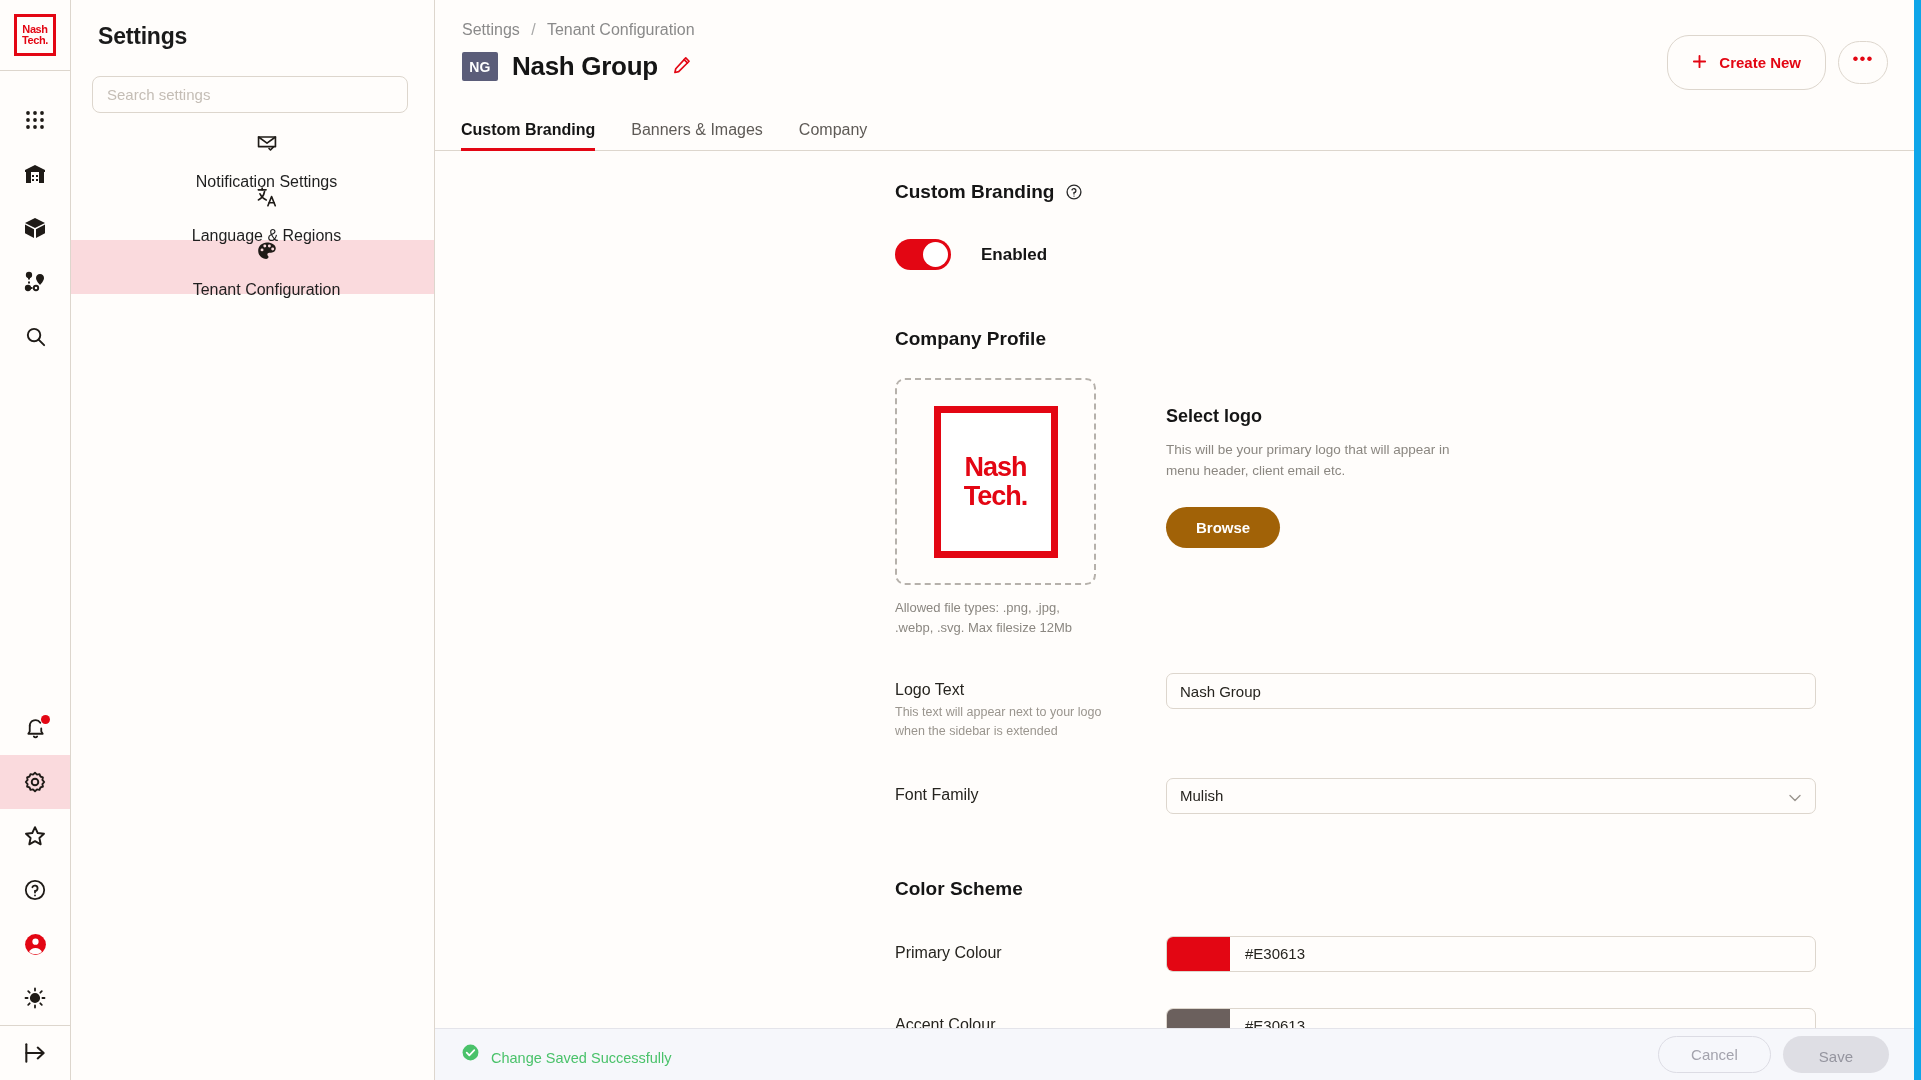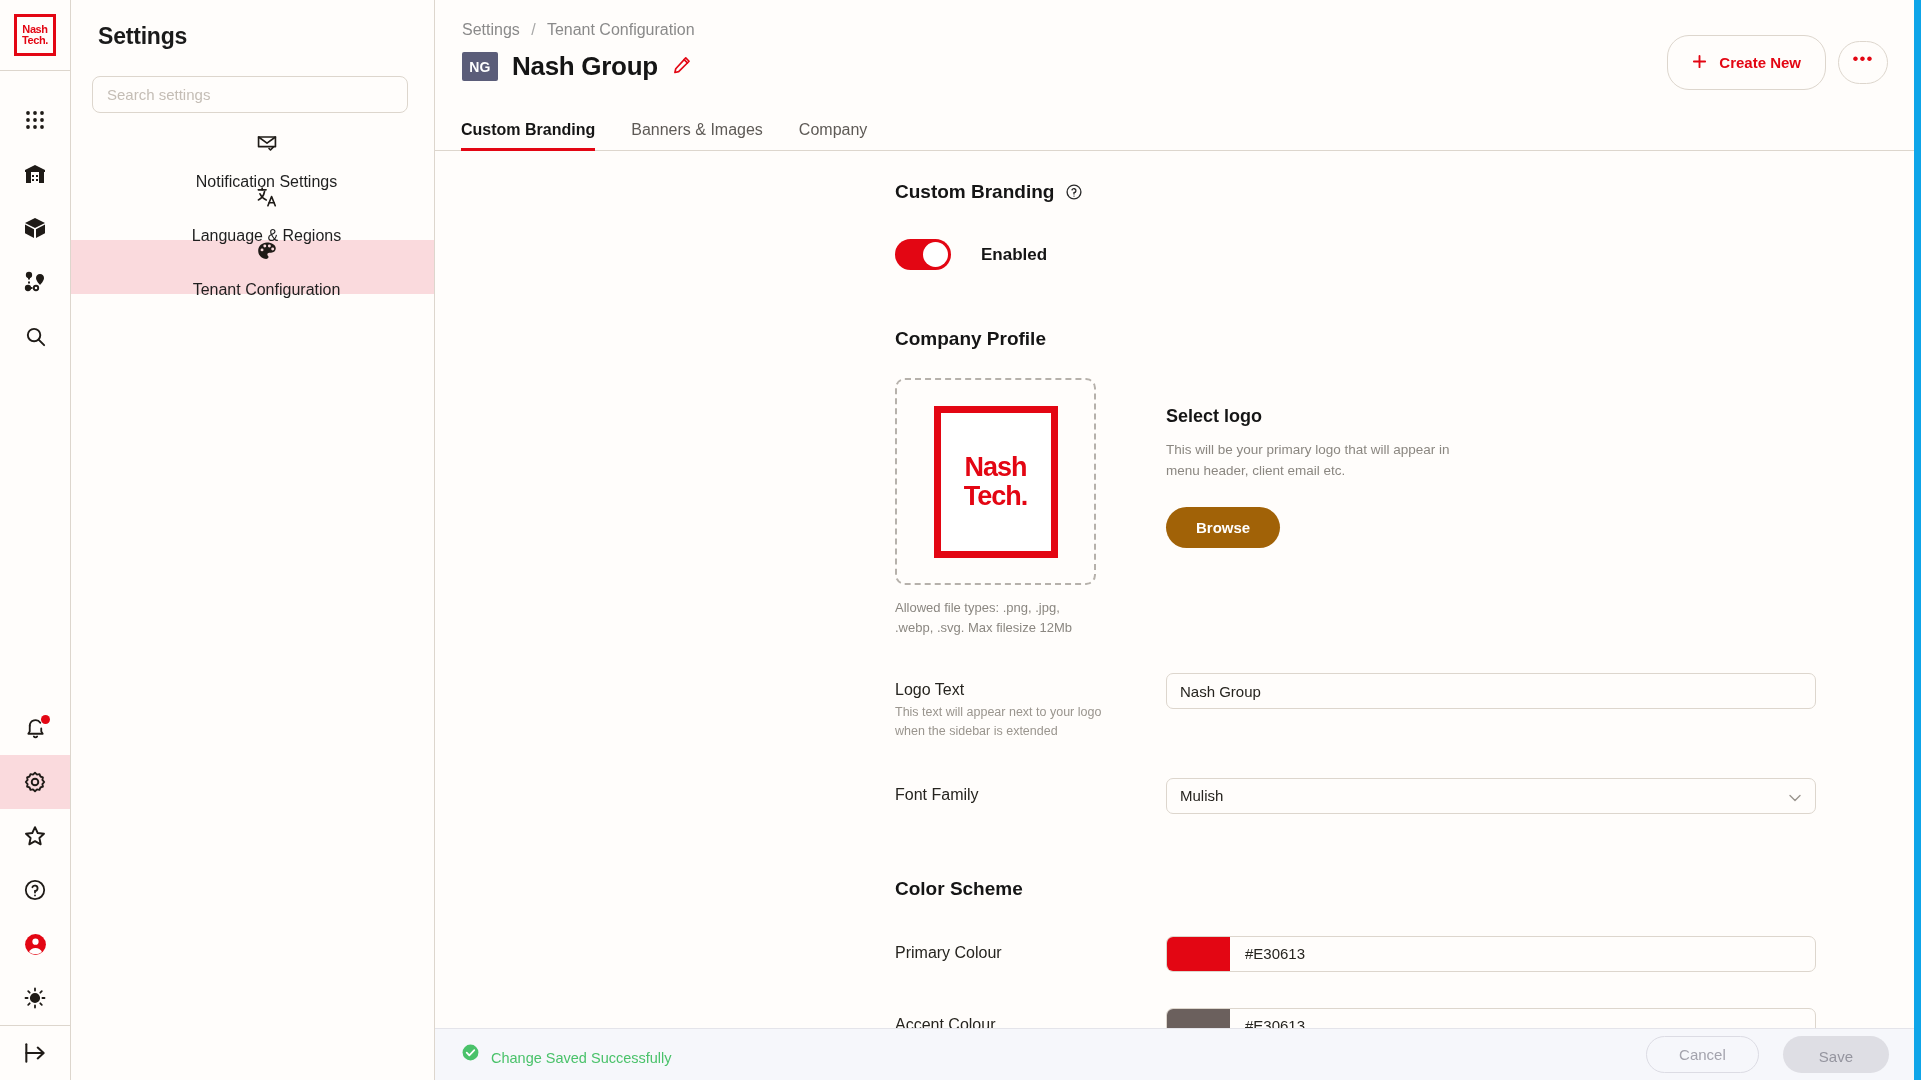--- a/index.html
+++ b/index.html
@@ -218,21 +218,21 @@
 
   
   .footer {
     position: absolute; left: 0; right: 0; bottom: 0; height: 52px;
     background: #f6f7fb; border-top: 1px solid #e4e4ea;
     display: flex; align-items: center; justify-content: space-between;
     padding: 0 25px 0 26px;
   }
   .saved { display: flex; align-items: flex-end; gap: 11px; }
   .saved-text { font-size: 14.5px; color: #4ac26a; }
-  .footer-actions { display: flex; align-items: center; gap: 24px; }
+  .footer-actions { display: flex; align-items: center; gap: 12px; }
   .btn-cancel {
     height: 37px; padding: 0 32px; border-radius: 19px;
     border: 1px solid #dcdce4; background: transparent;
     color: #a3a3ad; font-size: 15px; cursor: pointer;
     font-family: "Liberation Sans", sans-serif;
   }
   .btn-save {
     height: 37px; padding: 12px 36px; border-radius: 19px;
     border: none; background: #dedee4; color: #95959f;
     font-size: 15px; cursor: default;

